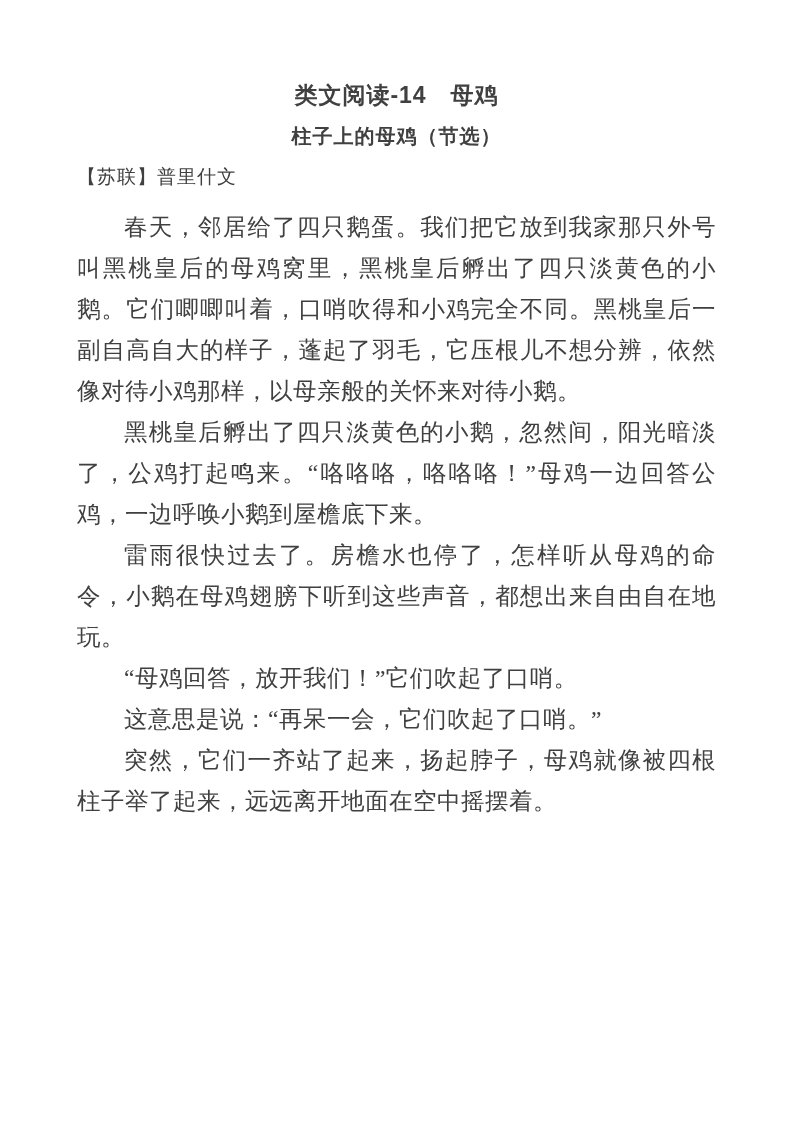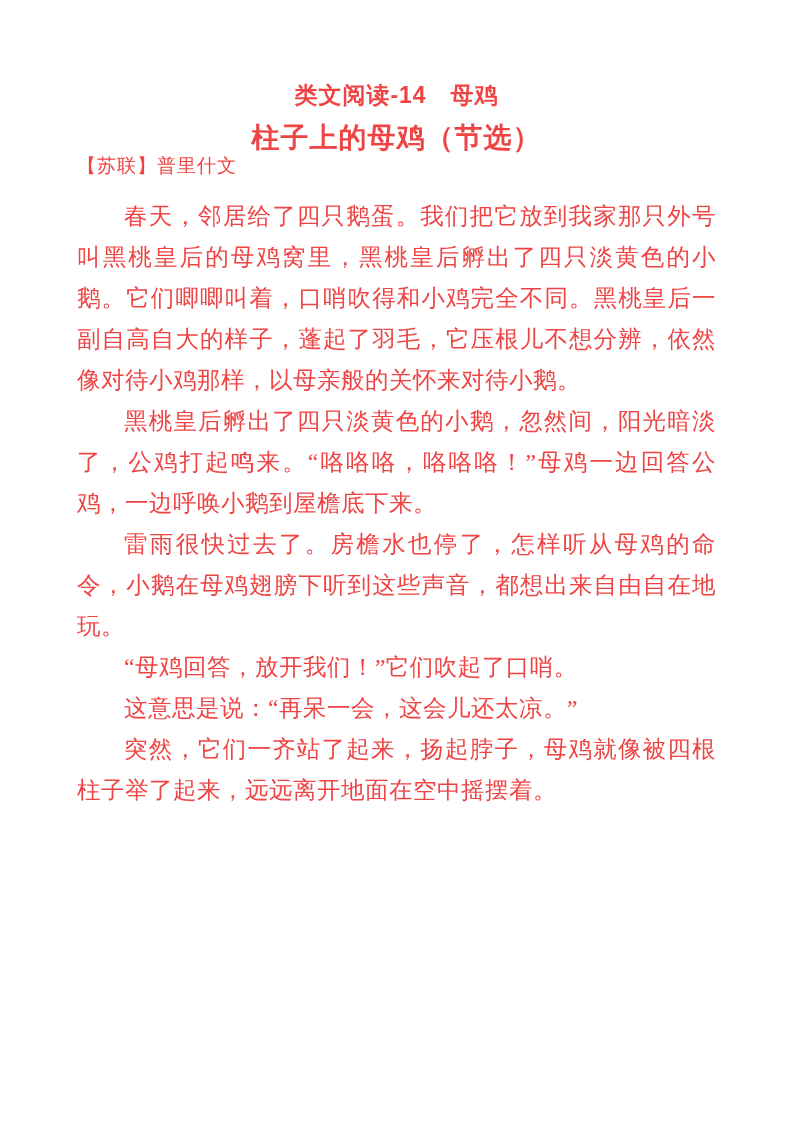--- a/index.html
+++ b/index.html
@@ -8,37 +8,37 @@
     background: #ffffff;
   }
   .doc-page {
     position: relative;
     width: 793px;
     height: 1122px;
     margin: 0 auto;
     background: #ffffff;
     box-sizing: border-box;
     padding: 83px 77px 0 77px;
-    color: #ef4444;
+    color: #404040;
     overflow: hidden;
   }
   .lesson-title {
     margin: 0 0 19px 0;
     font-family: "Liberation Sans", sans-serif;
     font-weight: 700;
     font-size: 23px;
     line-height: 24px;
     text-align: center;
     letter-spacing: 1px;
   }
   .article-title {
-    margin: 0 0 6px 0;
-    font-family: Liberation Sans, sans-serif;
+    margin: 0 0 17px 0;
+    font-family: Liberation Mono, monospace;
     font-weight: 700;
-    font-size: 28px;
+    font-size: 20px;
     line-height: 24px;
     text-align: center;
     letter-spacing: 1px;
   }
   .author-line {
     margin: 0 0 20px 0;
     font-family: "Liberation Serif", serif;
     font-weight: 400;
     font-size: 19px;
     line-height: 20px;
@@ -61,16 +61,16 @@
 
 <div class="doc-page">
   <h1 class="lesson-title">类文阅读-14　母鸡</h1>
   <h2 class="article-title">柱子上的母鸡（节选）</h2>
   <div class="author-line">【苏联】普里什文</div>
   <div class="article-body">
       <p>春天，邻居给了四只鹅蛋。我们把它放到我家那只外号叫黑桃皇后的母鸡窝里，黑桃皇后孵出了四只淡黄色的小鹅。它们唧唧叫着，口哨吹得和小鸡完全不同。黑桃皇后一副自高自大的样子，蓬起了羽毛，它压根儿不想分辨，依然像对待小鸡那样，以母亲般的关怀来对待小鹅。</p>
       <p>黑桃皇后孵出了四只淡黄色的小鹅，忽然间，阳光暗淡了，公鸡打起鸣来。“咯咯咯，咯咯咯！”母鸡一边回答公鸡，一边呼唤小鹅到屋檐底下来。</p>
       <p>雷雨很快过去了。房檐水也停了，怎样听从母鸡的命令，小鹅在母鸡翅膀下听到这些声音，都想出来自由自在地玩。</p>
       <p>“母鸡回答，放开我们！”它们吹起了口哨。</p>
-      <p>这意思是说：“再呆一会，这会儿还太凉。”</p>
+      <p>这意思是说：“再呆一会，它们吹起了口哨。”</p>
       <p>突然，它们一齐站了起来，扬起脖子，母鸡就像被四根柱子举了起来，远远离开地面在空中摇摆着。</p>
     </div>
 </div>
 
 </body></html>

